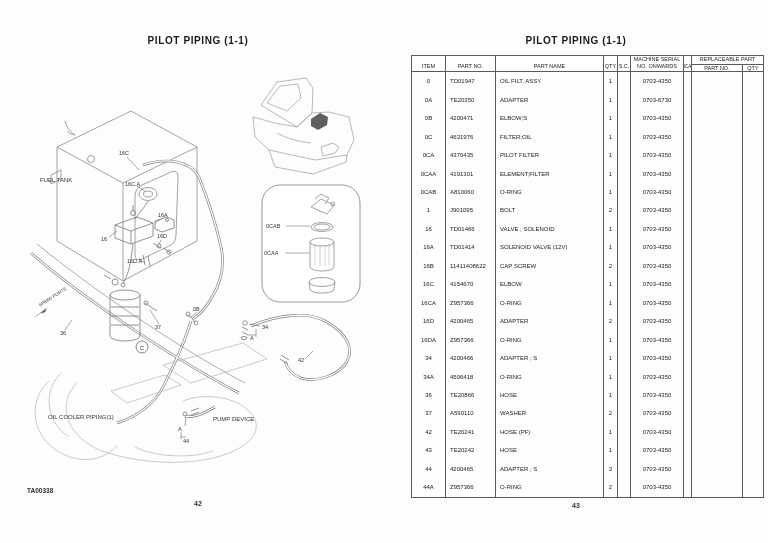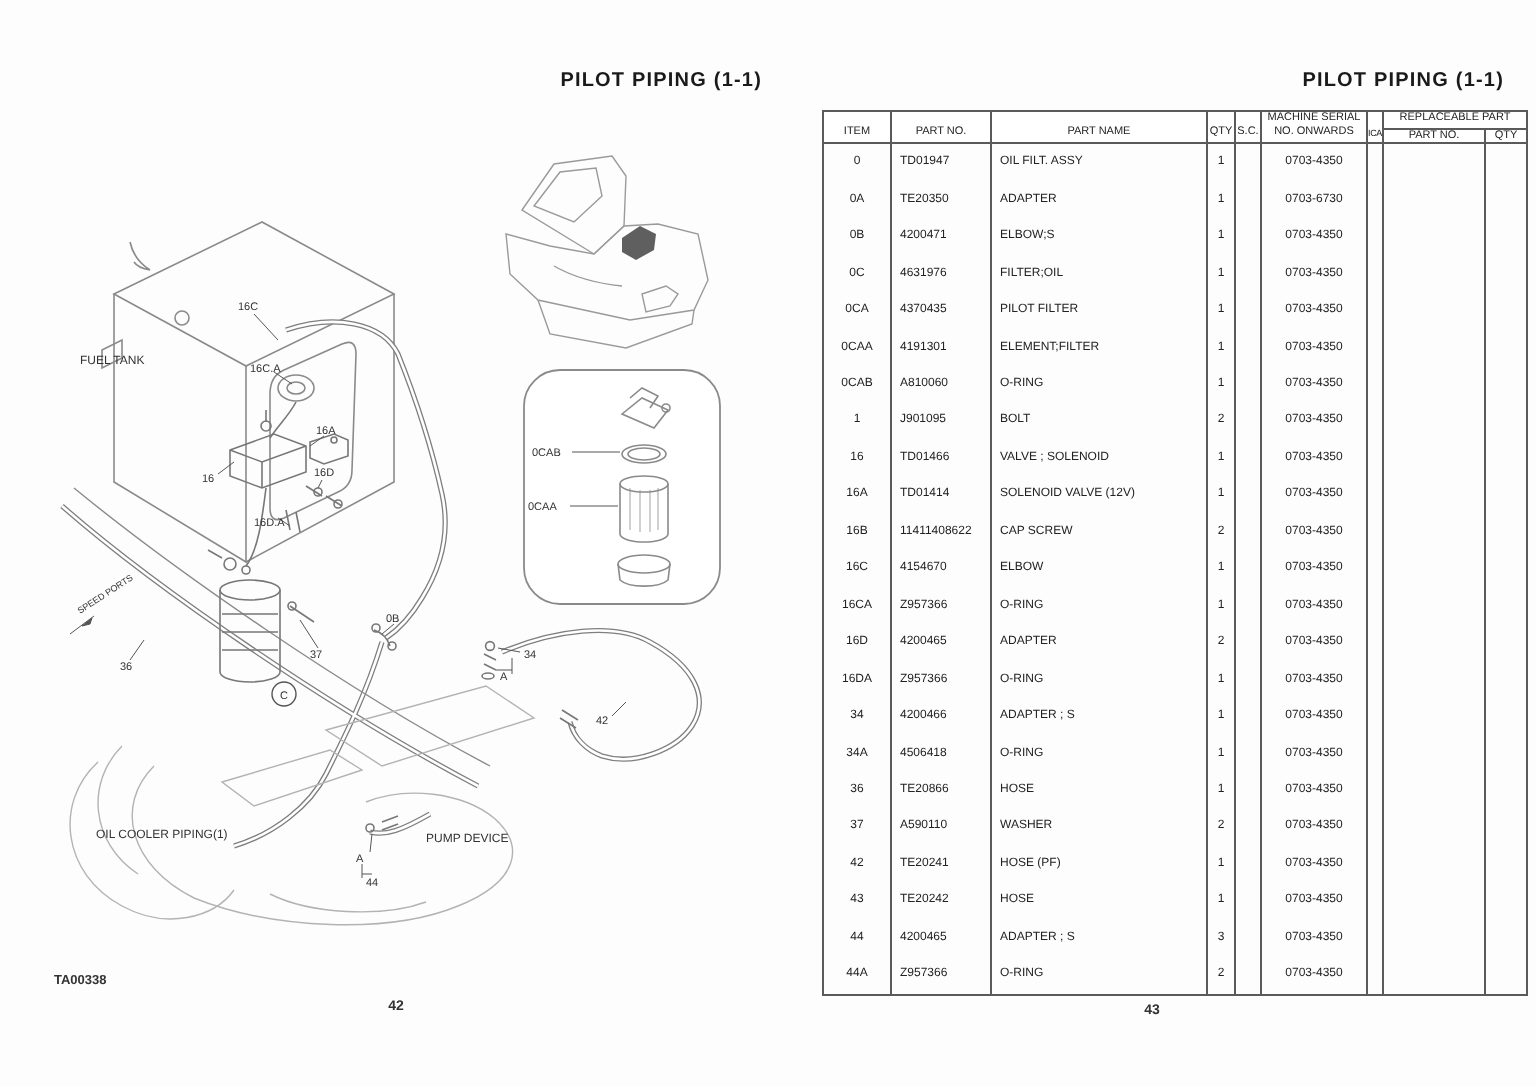--- a/index.html
+++ b/index.html
@@ -1,19 +1,19 @@
 <!DOCTYPE html>
 <html><head>
 <meta charset="utf-8">
 <style>
   html,body{margin:0;padding:0;background:#ffffff;}
   #sheet{position:relative;width:768px;height:543px;background:#fdfdfd;overflow:hidden;
          font-family:"Liberation Sans", sans-serif;color:#222;}
   .page-title{position:absolute;top:35px;height:12px;font-size:10px;font-weight:bold;
-              letter-spacing:.6px;text-align:right;color:#1a1a1a;}
+              letter-spacing:.6px;text-align:center;color:#1a1a1a;}
   #left-title{left:15px;width:366px;}
   #right-title{left:400px;width:352px;}
   .page-num{position:absolute;font-size:7px;font-weight:bold;color:#333;text-align:center;}
   #page-num-left{left:15px;width:366px;top:500px;}
   #page-num-right{left:400px;width:352px;top:502px;}
   #figure-code{position:absolute;left:27px;top:487px;font-size:6.5px;font-weight:bold;color:#333;}
   
   #parts-table{position:absolute;left:411px;top:55px;width:352px;height:443px;
                border-collapse:collapse;table-layout:fixed;font-size:6px;color:#222;}
   #parts-table th,#parts-table td{padding:0;overflow:hidden;white-space:nowrap;}

